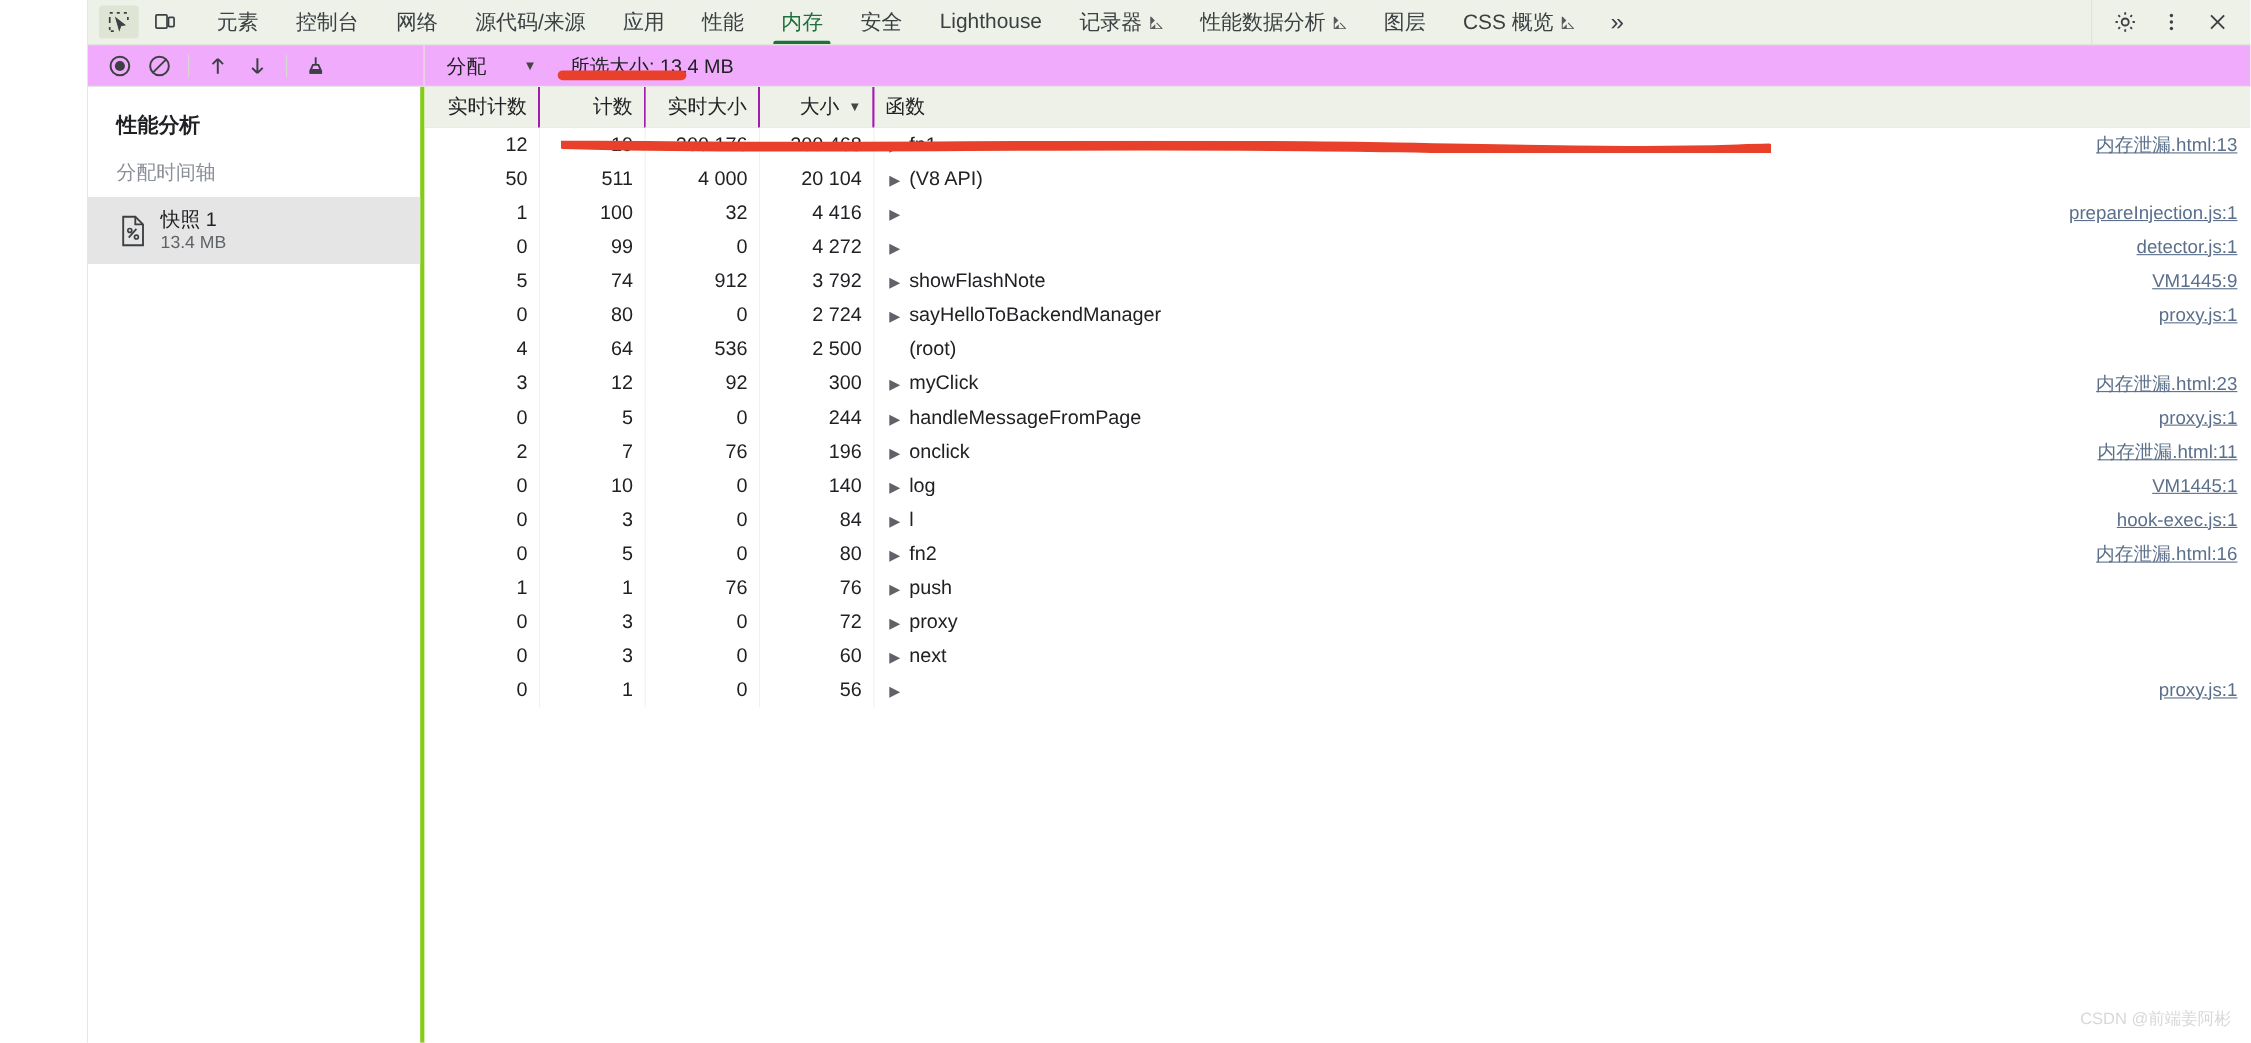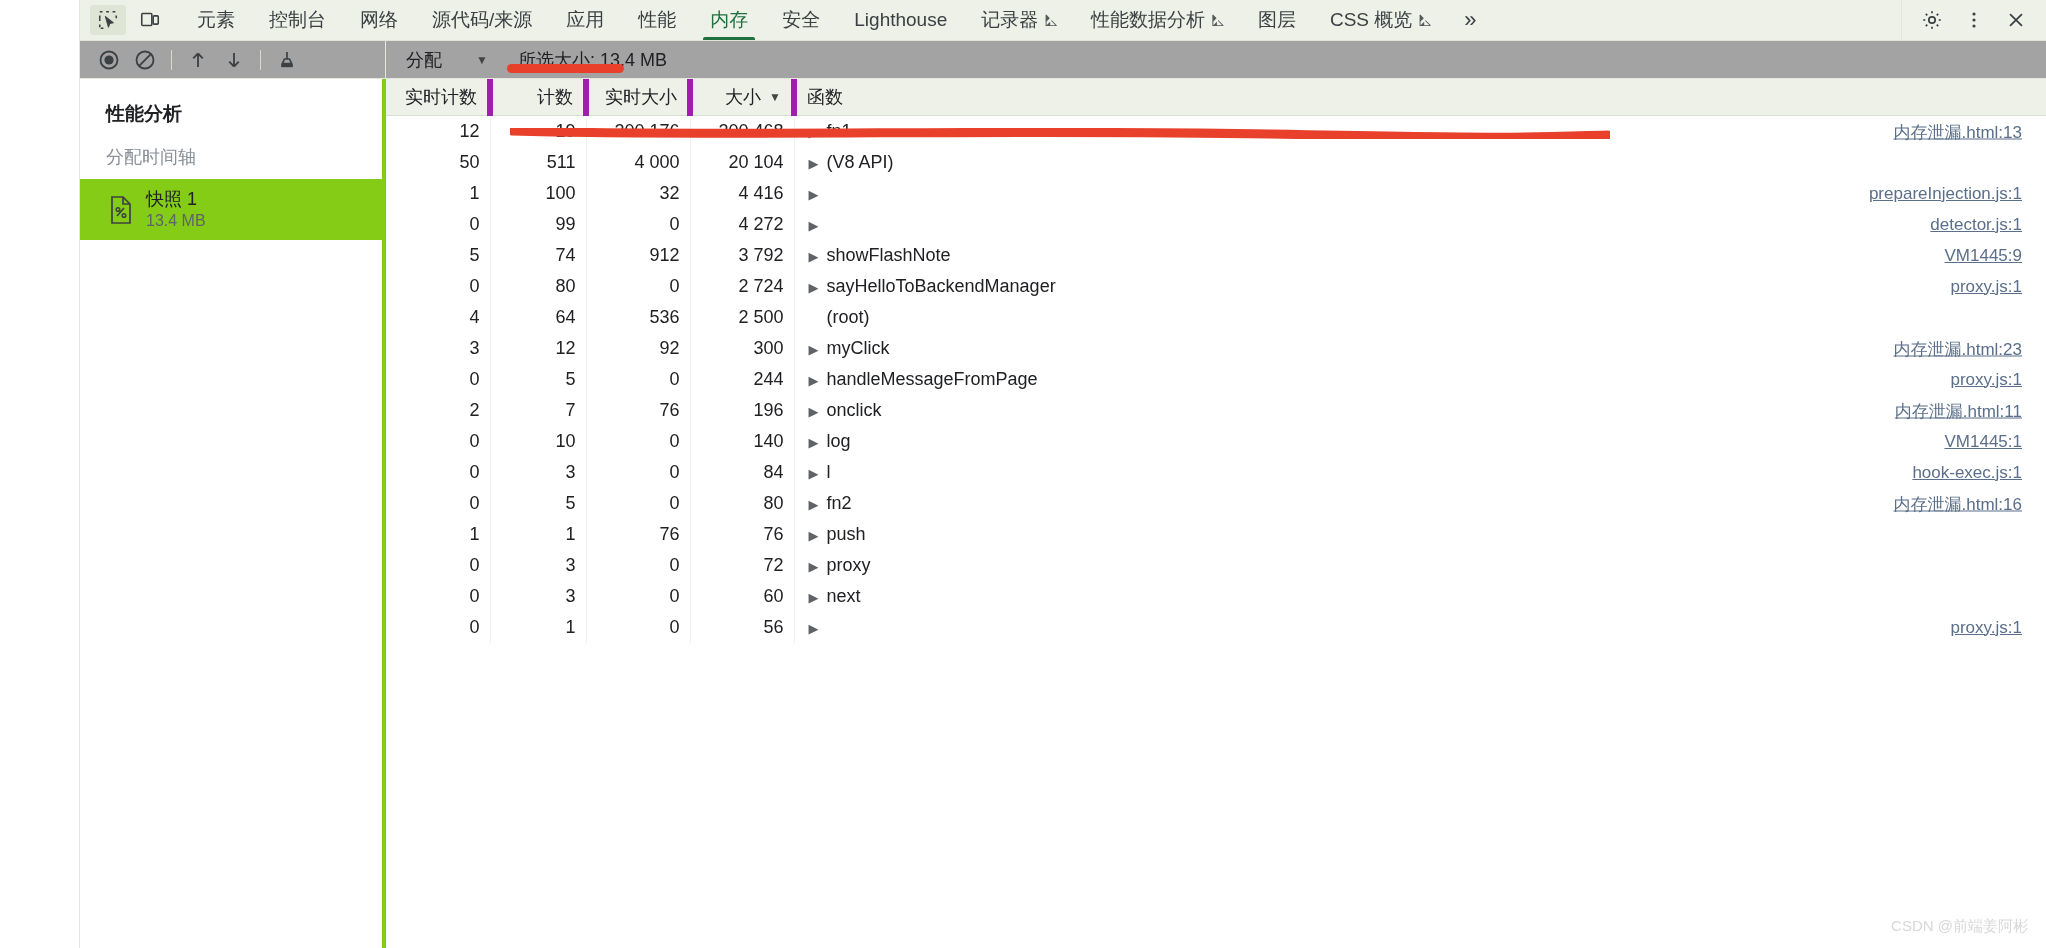--- a/index.html
+++ b/index.html
@@ -98,21 +98,21 @@
     gap: 2px;
     padding-right: 10px;
     border-left: 1px solid #dfe3d8;
     padding-left: 10px;
   }
   .tabbar-right .icon-btn { width: 40px; height: 34px; }
 
   
   .toolbar {
     height: 38px;
-    background: #a3a3a3;
+    background: #f0abfc;
     display: flex;
     align-items: center;
     border-bottom: 1px solid #e4e7de;
   }
   .tb-left {
     width: 306px;
     height: 100%;
     display: flex; align-items: center;
     gap: 2px;
     padding-left: 12px;
@@ -177,21 +177,21 @@
   }
   .sb-sub {
     font-size: 18px;
     color: #8a8f98;
     padding: 6px 0 10px 26px;
   }
   .sb-item {
     display: flex; align-items: center;
     gap: 12px;
     padding: 10px 0 10px 28px;
-    background: #84cc16;
+    background: #e5e5e5;
     cursor: pointer;
   }
   .sb-item .doc-icon {
     width: 26px; height: 30px;
     flex: 0 0 26px;
   }
   .sb-item-text { display: flex; flex-direction: column; line-height: 1.22; }
   .sb-item-name { font-size: 18px; color: #202124; }
   .sb-item-size { font-size: 16px; color: #5f6368; }
 
@@ -208,21 +208,21 @@
     table-layout: fixed;
   }
   table.grid thead th {
     background: #eef1e8;
     font-size: 18px;
     font-weight: 400;
     color: #202124;
     text-align: left;
     padding: 6px 10px;
     height: 31px;
-    border-right: 6px solid #a21caf;
+    border-right: 2px solid #a21caf;
     border-bottom: 1px solid #dbdfd2;
     white-space: nowrap;
     position: relative;
     cursor: pointer;
   }
   table.grid thead th.num { text-align: right; }
   table.grid thead th .hdr-inner {
     display: flex; align-items: center; justify-content: flex-start; gap: 8px;
   }
   table.grid thead th.num .hdr-inner { justify-content: flex-end; }
@@ -245,21 +245,21 @@
   }
   .twisty {
     display: inline-block;
     width: 12px;
     color: #5f6368;
     font-size: 13px;
     margin-right: 6px;
   }
   .fn-link {
     position: absolute;
-    right: 24px;
+    right: 12px;
     top: 50%;
     transform: translateY(-50%);
     color: #5b6f8a;
     text-decoration: underline;
     font-size: 17px;
     cursor: pointer;
   }
 
   
   col.c0 { width: 104px; }

